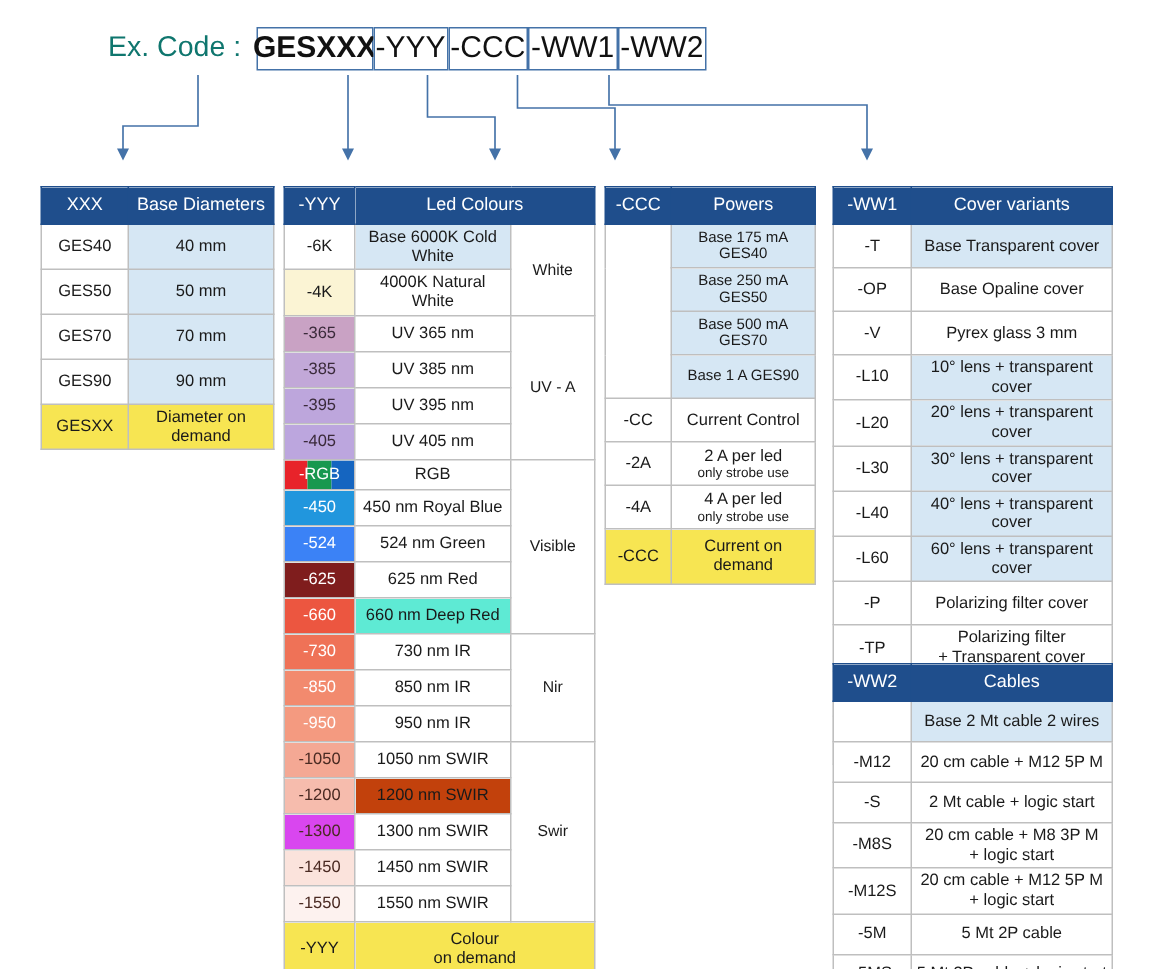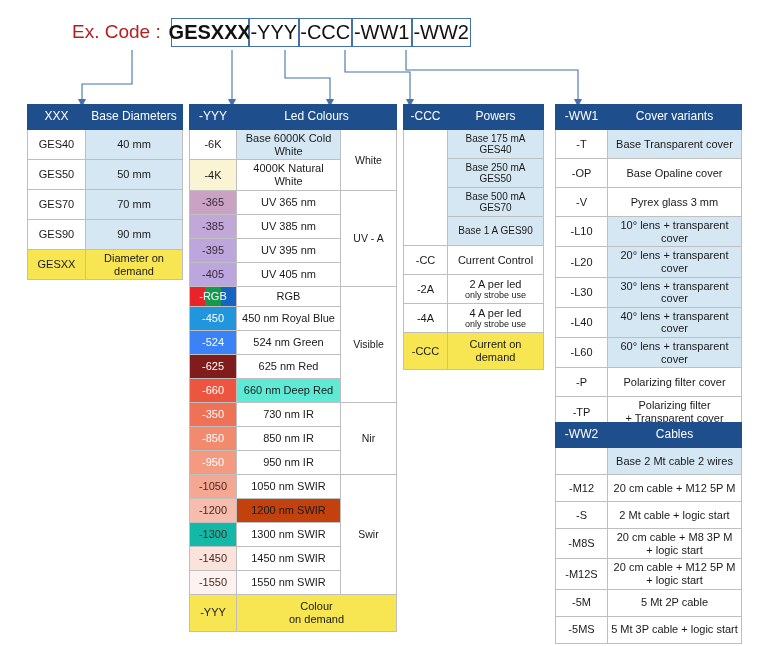--- a/index.html
+++ b/index.html
@@ -23,21 +23,21 @@
     width: 768px;
     height: 36px;
     display: flex;
     align-items: center;
     justify-content: flex-start;
     padding-left: 72px;
     box-sizing: border-box;
   }
   #code-label {
     font-size: 19px;
-    color: #b91c1c;
+    color: #0f766e;
     margin-right: 10px;
     white-space: nowrap;
   }
   .code-box {
     border: 1px solid #4472a8;
     height: 29px;
     display: flex;
     align-items: center;
     justify-content: center;
     padding: 0 4px;
@@ -56,20 +56,21 @@
     width: 768px; height: 646px;
     pointer-events: none;
   }
 
   
   .tbl {
     position: absolute;
     border-collapse: collapse;
     table-layout: fixed;
     background: #fff;
+    margin-top: 20px;
   }
   .tbl td, .tbl th {
     border: 1px solid #bfbfbf;
     padding: 2px 3px;
     font-size: 10.5px;
     text-align: center;
     vertical-align: middle;
     color: #1a1a1a;
     line-height: 1.15;
     overflow: hidden;
@@ -247,21 +248,21 @@
       </tr>
       <tr>
         <td class="code" style="background:#7f1d1d;color:#ffffff;height:19px">-625</td>
         <td class="desc" style="background:#ffffff">625 nm Red</td>
       </tr>
       <tr>
         <td class="code" style="background:#ec5640;color:#ffffff;height:19px">-660</td>
         <td class="desc" style="background:#5eead4">660 nm Deep Red</td>
       </tr>
       <tr>
-        <td class="code" style="background:#ef7257;color:#ffffff;height:19px">-350</td>
+        <td class="code" style="background:#ef7257;color:#ffffff;height:19px">-730</td>
         <td class="desc" style="background:#ffffff">730 nm IR</td>
         <td class="cat" rowspan="3">Nir</td>
       </tr>
       <tr>
         <td class="code" style="background:#f28a6e;color:#ffffff;height:19px">-850</td>
         <td class="desc" style="background:#ffffff">850 nm IR</td>
       </tr>
       <tr>
         <td class="code" style="background:#f49a80;color:#ffffff;height:19px">-950</td>
         <td class="desc" style="background:#ffffff">950 nm IR</td>
@@ -269,21 +270,21 @@
       <tr>
         <td class="code" style="background:#f4a894;color:#4a2a22;height:19px">-1050</td>
         <td class="desc" style="background:#ffffff">1050 nm SWIR</td>
         <td class="cat" rowspan="5">Swir</td>
       </tr>
       <tr>
         <td class="code" style="background:#f6bcad;color:#4a2a22;height:19px">-1200</td>
         <td class="desc" style="background:#c2410c">1200 nm SWIR</td>
       </tr>
       <tr>
-        <td class="code" style="background:#14b8a6;color:#4a2a22;height:19px">-1300</td>
+        <td class="code" style="background:#d946ef;color:#4a2a22;height:19px">-1300</td>
         <td class="desc" style="background:#ffffff">1300 nm SWIR</td>
       </tr>
       <tr>
         <td class="code" style="background:#fbe3dc;color:#4a2a22;height:19px">-1450</td>
         <td class="desc" style="background:#ffffff">1450 nm SWIR</td>
       </tr>
       <tr>
         <td class="code" style="background:#fdf2ef;color:#4a2a22;height:19px">-1550</td>
         <td class="desc" style="background:#ffffff">1550 nm SWIR</td>
       </tr>

